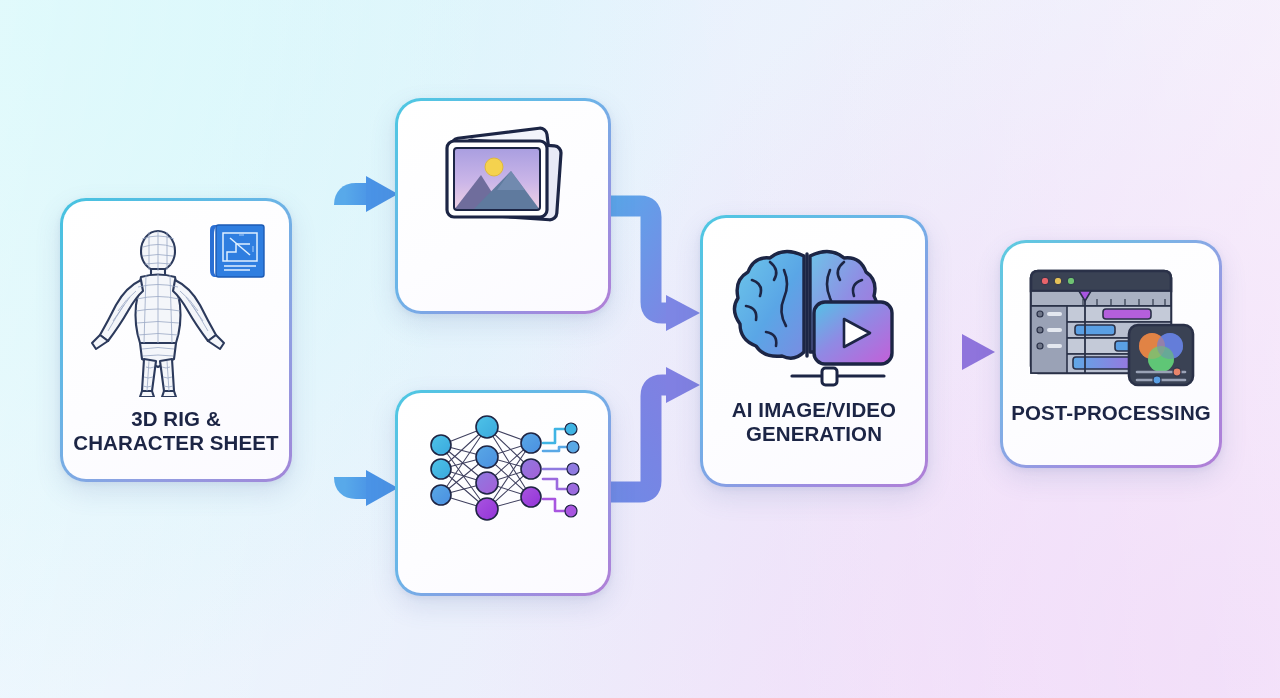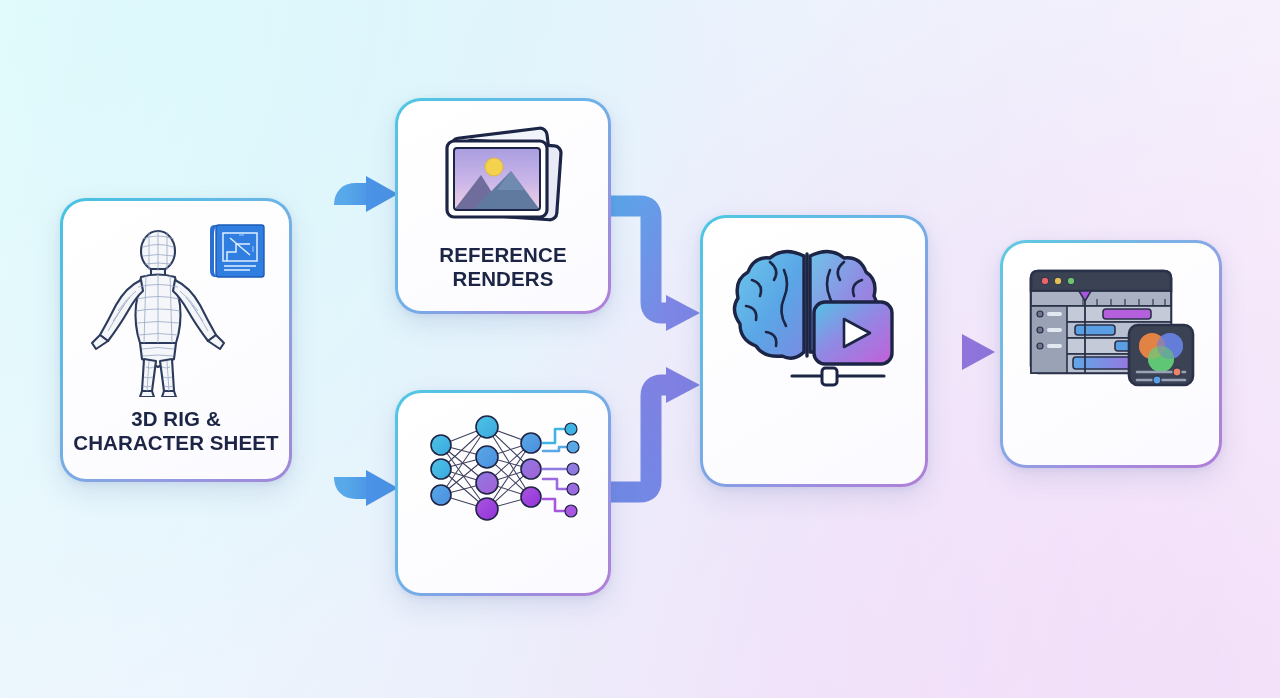--- a/index.html
+++ b/index.html
@@ -248,22 +248,20 @@
           <defs>
             <linearGradient id="skyGrad" x1="0" y1="0" x2="0" y2="1">
               <stop offset="0%" stop-color="#a99ee0"></stop>
               <stop offset="55%" stop-color="#cbb6e8"></stop>
               <stop offset="100%" stop-color="#f0d2e4"></stop>
             </linearGradient>
           </defs>
           <rect x="21" y="25" width="86" height="62" rx="3" fill="none" stroke="#1c2545" stroke-width="2"></rect>
         </svg>
       </div>
-      <div class="node-label">REFERENCE
-RENDERS</div>
     </div>
   </div>
 
   <div class="node" id="node-lora">
     <div class="node-inner">
       <div class="node-icon">
         <svg width="168" height="118" viewBox="0 0 168 118">
           <defs>
             <linearGradient id="nnC1" x1="0" y1="0" x2="1" y2="1">
                 <stop offset="0%" stop-color="#4ec3e8"></stop>
@@ -363,20 +361,22 @@
 
           <path d="M81,14 L81,116" stroke="#1c2545" stroke-width="3.4" stroke-linecap="round" fill="none"></path>
 
           <rect x="88" y="62" width="78" height="62" rx="11" fill="url(#vidG)" stroke="#1c2545" stroke-width="3.4"></rect>
           <path d="M118,79 L144,93 L118,107 Z" fill="#ffffff" stroke="#1c2545" stroke-width="2.6" stroke-linejoin="round"></path>
 
           <line x1="66" y1="136" x2="158" y2="136" stroke="#1c2545" stroke-width="3.2" stroke-linecap="round"></line>
           <rect x="96" y="128" width="15" height="17" rx="3.5" fill="#ffffff" stroke="#1c2545" stroke-width="3"></rect>
         </svg>
       </div>
+      <div class="node-label">AI IMAGE/VIDEO
+GENERATION</div>
     </div>
   </div>
 
   <div class="node" id="node-post">
     <div class="node-inner">
       <div class="node-icon">
         <svg width="172" height="128" viewBox="0 0 172 128">
           <defs>
             <linearGradient id="clipGrad" x1="0" y1="0" x2="1" y2="0">
               <stop offset="0%" stop-color="#5fa8e6"></stop>
@@ -430,15 +430,16 @@
               <circle cx="145" cy="83" r="13" fill="#8f5fe0" opacity="0.45"></circle>
               <circle cx="136" cy="96" r="13" fill="#4fd0a8" opacity="0.40"></circle>
             </g>
             <line x1="112" y1="109" x2="160" y2="109" stroke="#9aa2b6" stroke-width="2.6" stroke-linecap="round"></line>
             <circle cx="152" cy="109" r="4" fill="#e8846a" stroke="#2a3148" stroke-width="1.2"></circle>
             <line x1="112" y1="117" x2="160" y2="117" stroke="#9aa2b6" stroke-width="2.6" stroke-linecap="round"></line>
             <circle cx="132" cy="117" r="4" fill="#5a9fe4" stroke="#2a3148" stroke-width="1.2"></circle>
           </g>
         </svg>
       </div>
+      <div class="node-label">POST-PROCESSING</div>
     </div>
   </div>
 </div>
 
 </body></html>

